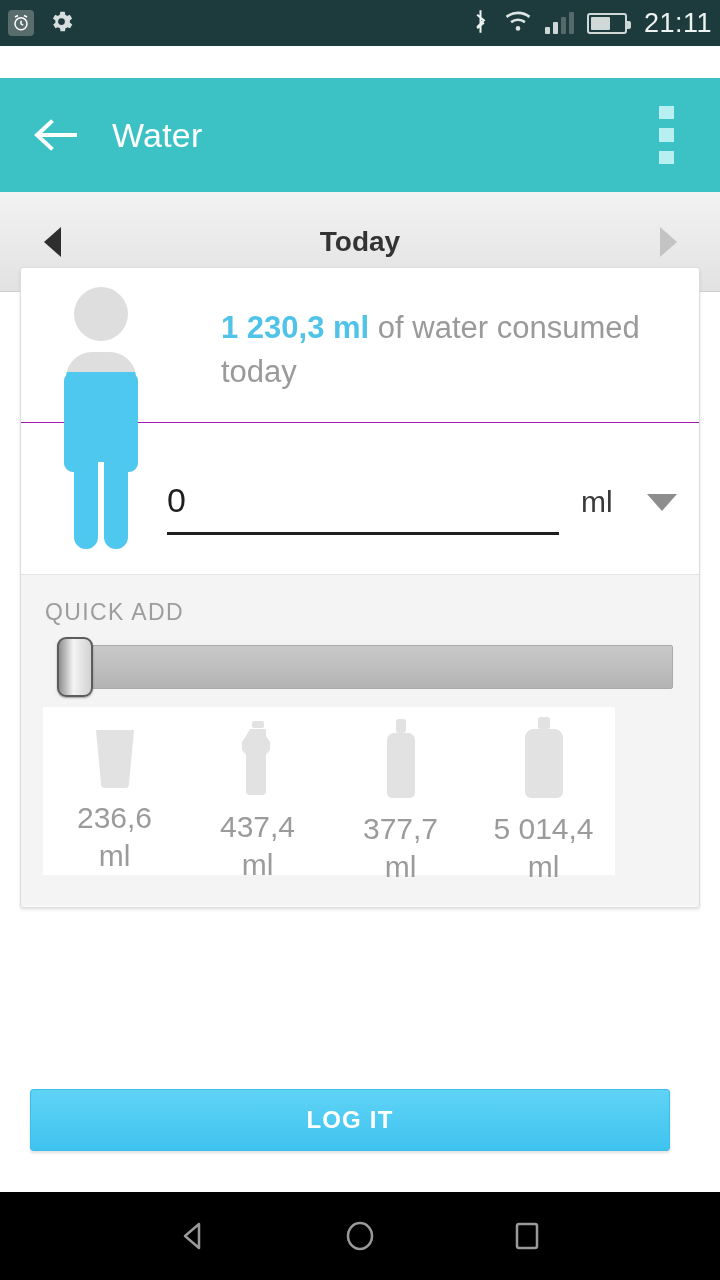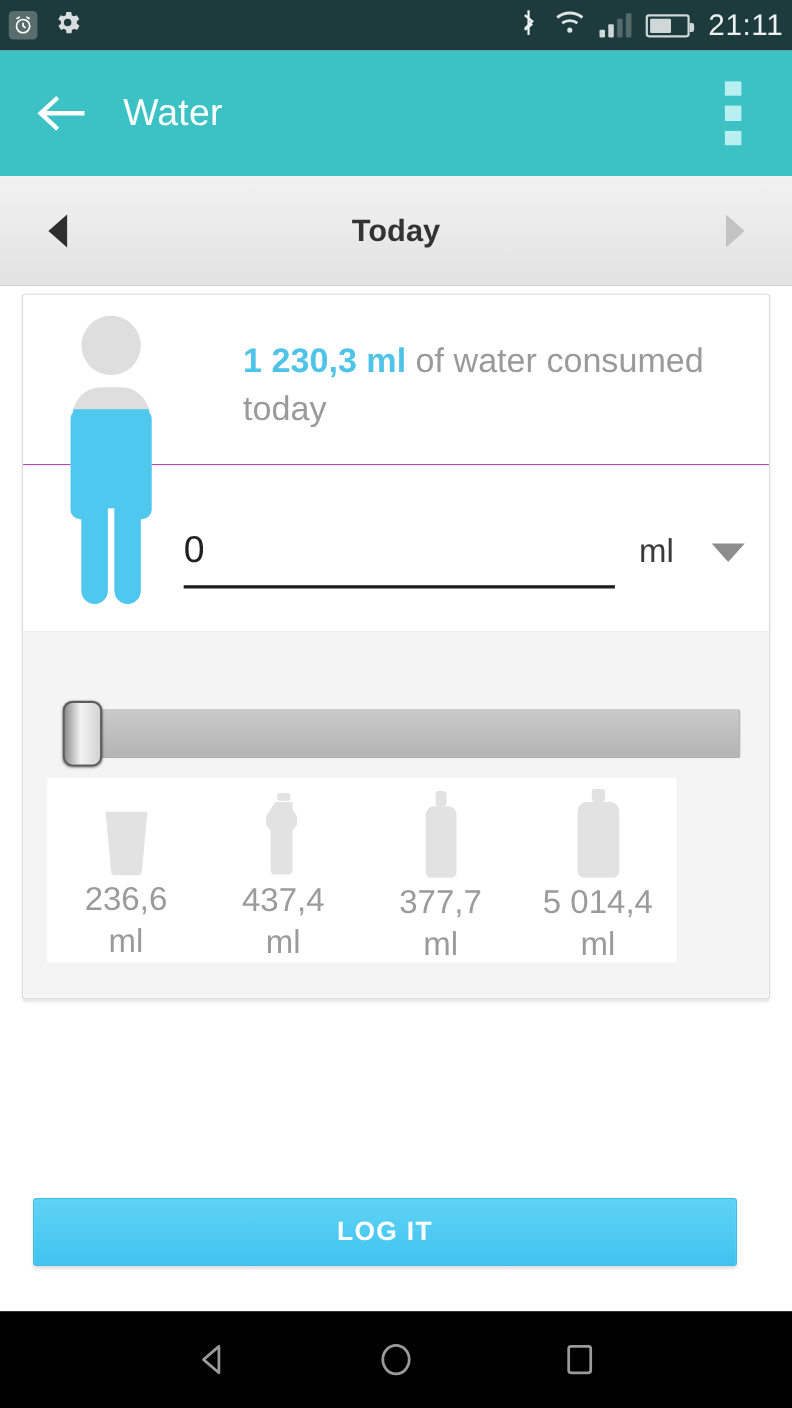--- a/index.html
+++ b/index.html
@@ -32,21 +32,21 @@
 
   .batt{ width:40px; height:21px; border:2.5px solid #cfd8d7; border-radius:3px;
          position:relative; display:flex; align-items:center; padding:2px; }
   .batt:after{ content:""; position:absolute; right:-6px; top:6px; width:4px; height:8px;
                background:#cfd8d7; border-radius:0 2px 2px 0; }
   .batt .lvl{ height:100%; background:#cfd8d7; border-radius:1px; }
 
   
   .appbar{
     height:114px; background:#3cc2c4; display:flex; align-items:center;
-    padding:0 26px; position:relative;
+    padding:0 26px; position:relative;margin-top:32px;
   }
   .appbar .back{ width:58px; height:58px; display:flex; align-items:center; justify-content:center; }
   .appbar .title{ font-size:34px; color:#ffffff; margin-left:28px; font-weight:400; letter-spacing:.2px; }
   .overflow{ margin-left:auto; width:56px; height:58px; display:flex; flex-direction:column;
              align-items:center; justify-content:center; gap:9px; }
   .overflow span{ width:15px; height:15px; background:#b8f0f2; display:block; }
 
   
   .datebar{
     height:100px; background:linear-gradient(#f2f2f2,#e2e2e2);
@@ -106,21 +106,21 @@
     position:absolute; left:0; top:-8px; width:36px; height:60px; border-radius:9px;
     background:linear-gradient(to right,#8f8f8f,#f4f4f4 45%,#d2d2d2);
     border:2px solid #5c5c5c; box-shadow:0 1px 2px rgba(0,0,0,.35);
   }
   .qitems{
     position:absolute; left:22px; top:132px; width:572px; height:168px;
     background:#ffffff; display:flex;
   }
   .qitem{ flex:1; display:flex; flex-direction:column; align-items:center; padding-top:14px; }
   .qicon{ height:78px; display:flex; align-items:flex-end; justify-content:center; }
-  .qval{ margin-top:3px; font-size:30px; color:#9b9b9b; line-height:38px; text-align:center; }
+  .qval{ margin-top:11px; font-size:30px; color:#9b9b9b; line-height:38px; text-align:center; }
   .qunit{ font-size:30px; color:#9b9b9b; line-height:38px; }
 
   
   .logbtn{
     position:absolute; left:30px; top:1089px; width:640px; height:62px;
     background:linear-gradient(#60d3f6,#3fc3ef);
     border:1px solid #3cbde8; border-radius:3px;
     display:flex; align-items:center; justify-content:center;
     box-shadow:0 2px 3px rgba(0,0,0,.12);
   }
@@ -235,20 +235,21 @@
       <div class="amt-field">
         <div class="val">0</div>
       </div>
       <div class="unit">
         <span class="u-label">ml</span>
         <span class="caret"></span>
       </div>
     </div>
 
     <div class="quick">
+      <div class="qlabel">QUICK ADD</div>
 
       <div class="slider">
         <div class="track"></div>
         <div class="thumb"></div>
       </div>
 
       <div class="qitems">
 
         <div class="qitem">
           <div class="qicon">

